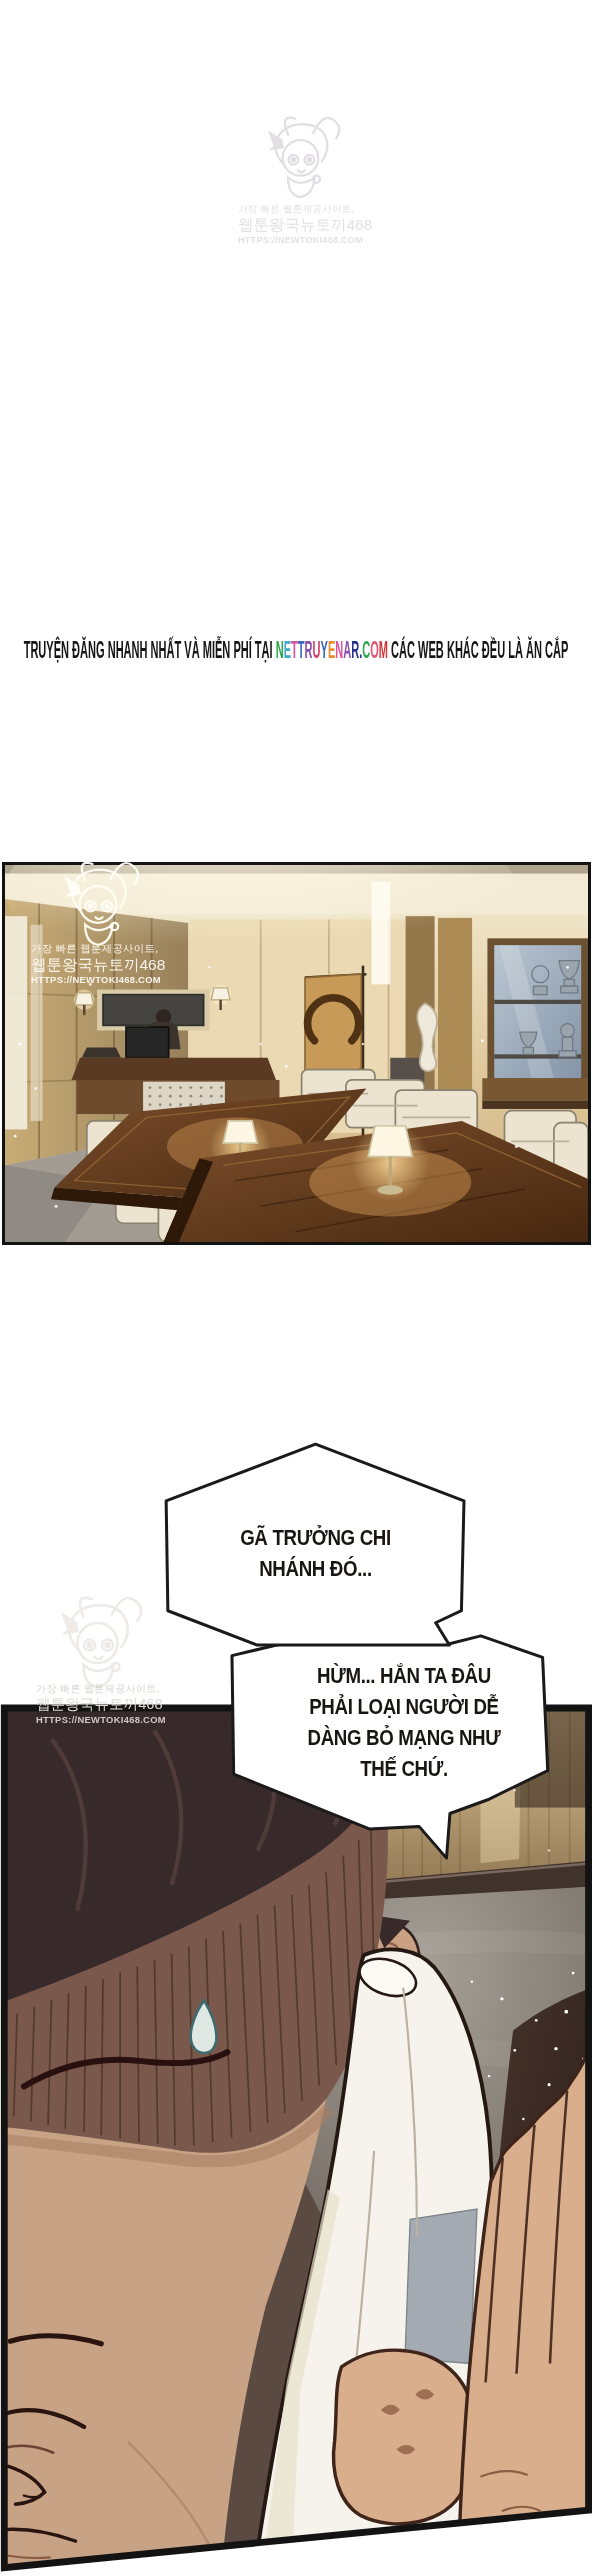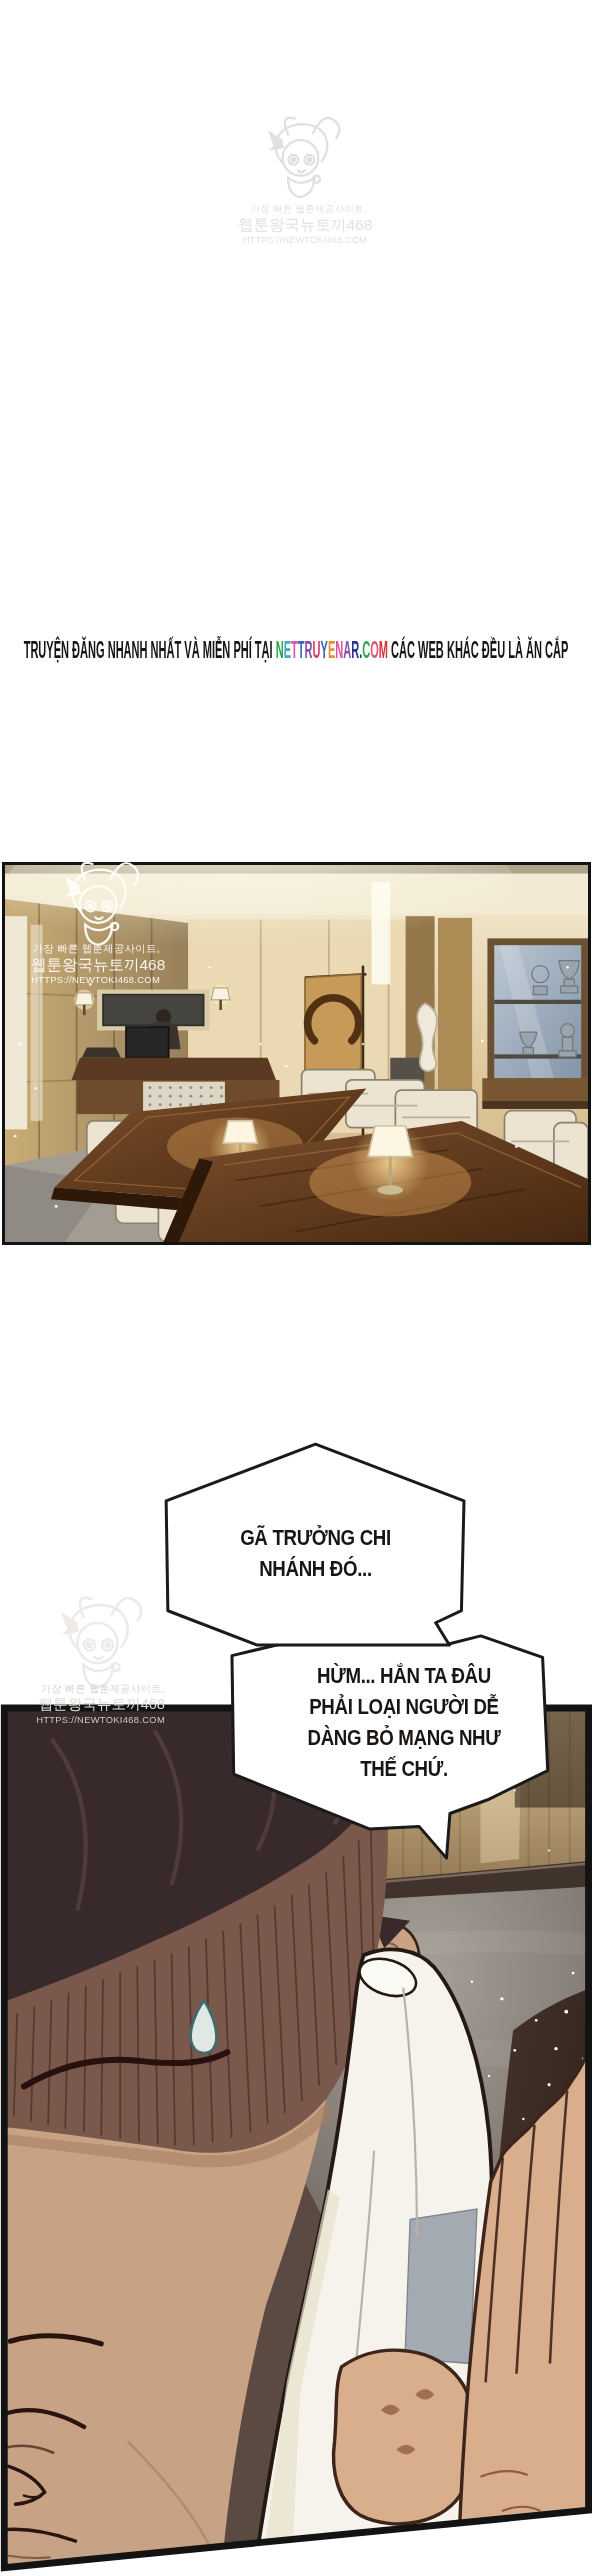--- a/index.html
+++ b/index.html
@@ -1,23 +1,23 @@
 <!DOCTYPE html>
 <html style="font-size:13.7px"><head>
 <meta charset="utf-8">
 <style>
   html,body{margin:0;padding:0;}
   .page{position:relative;width:592px;height:2576px;background:#ffffff;overflow:hidden;
         font-family:"Liberation Sans","DejaVu Sans",sans-serif;}
   .abs{position:absolute;}
   
-  .wm-text{position:absolute;width:129px;text-align:right;pointer-events:none;white-space:nowrap;}
+  .wm-text{position:absolute;width:129px;text-align:left;pointer-events:none;white-space:nowrap;}
   .wm-text .l1{font-size:9.4px;letter-spacing:0.4px;line-height:12px;}
   .wm-text .l2{font-size:15.5px;font-weight:normal;line-height:19px;}
-  .wm-text .l3{font-size:9px;font-weight:normal;line-height:12px;letter-spacing:0.3px;}
+  .wm-text .l3{font-size:9px;font-weight:bold;line-height:12px;letter-spacing:0.3px;}
   .wm-top{color:#e4e0e6;}
   .wm-p1{color:rgba(253,250,243,0.95);}
   .wm-p2 .l1{color:#d8d4d0;} .wm-p2 .l2{color:#dedad6;} .wm-p2 .l3{color:#cfc9c3;}
   
   .banner{position:absolute;top:637px;left:50%;white-space:pre;font-weight:bold;font-size:23px;
           color:#151515;transform:translateX(-50%) scaleX(0.48);transform-origin:center;line-height:26px;}
   .banner span{display:inline;}
   
   .panel1{position:absolute;left:1.7px;top:862px;width:589px;height:383px;border:3.4px solid #131313;
           box-sizing:border-box;background:#e9dcbb;}

